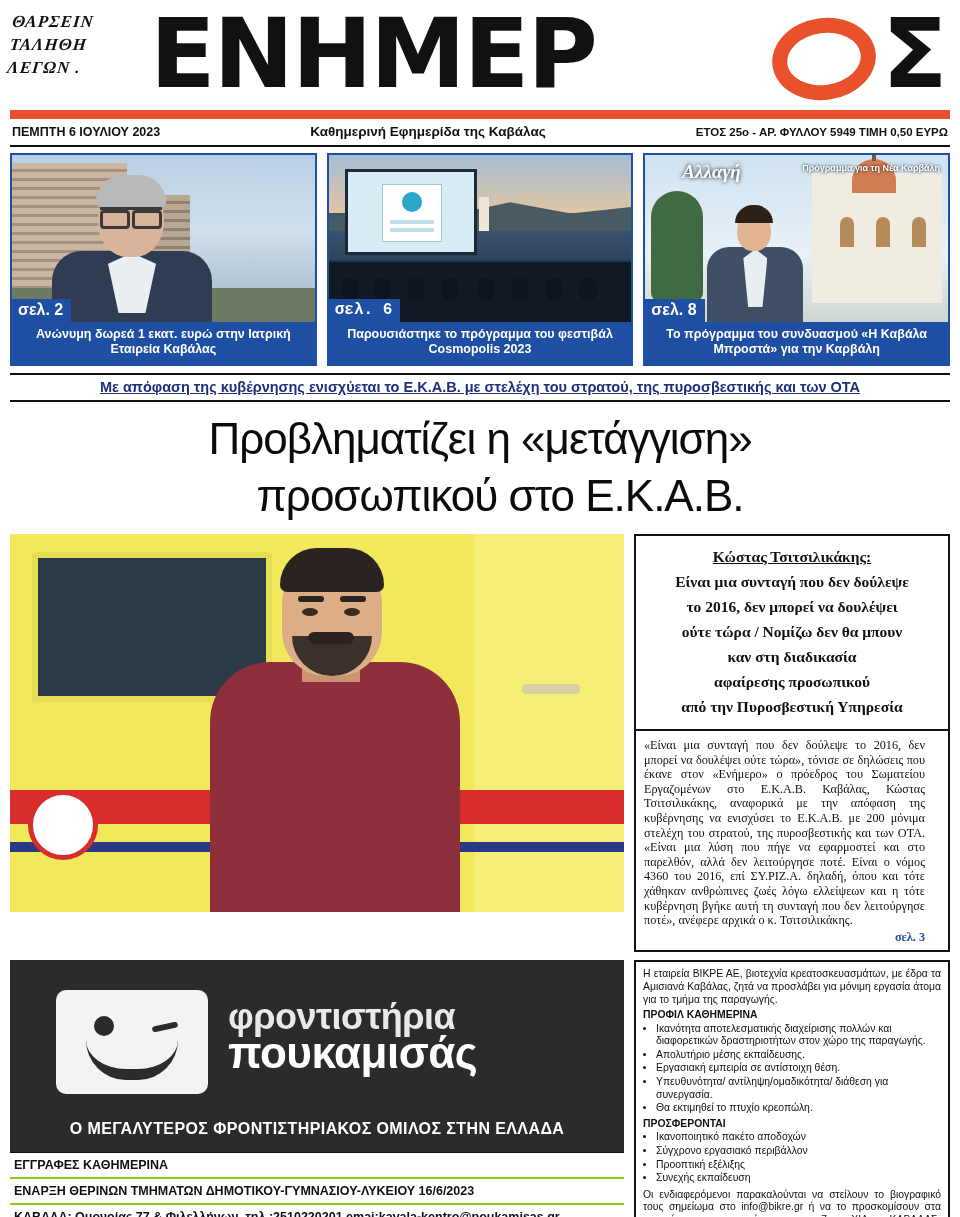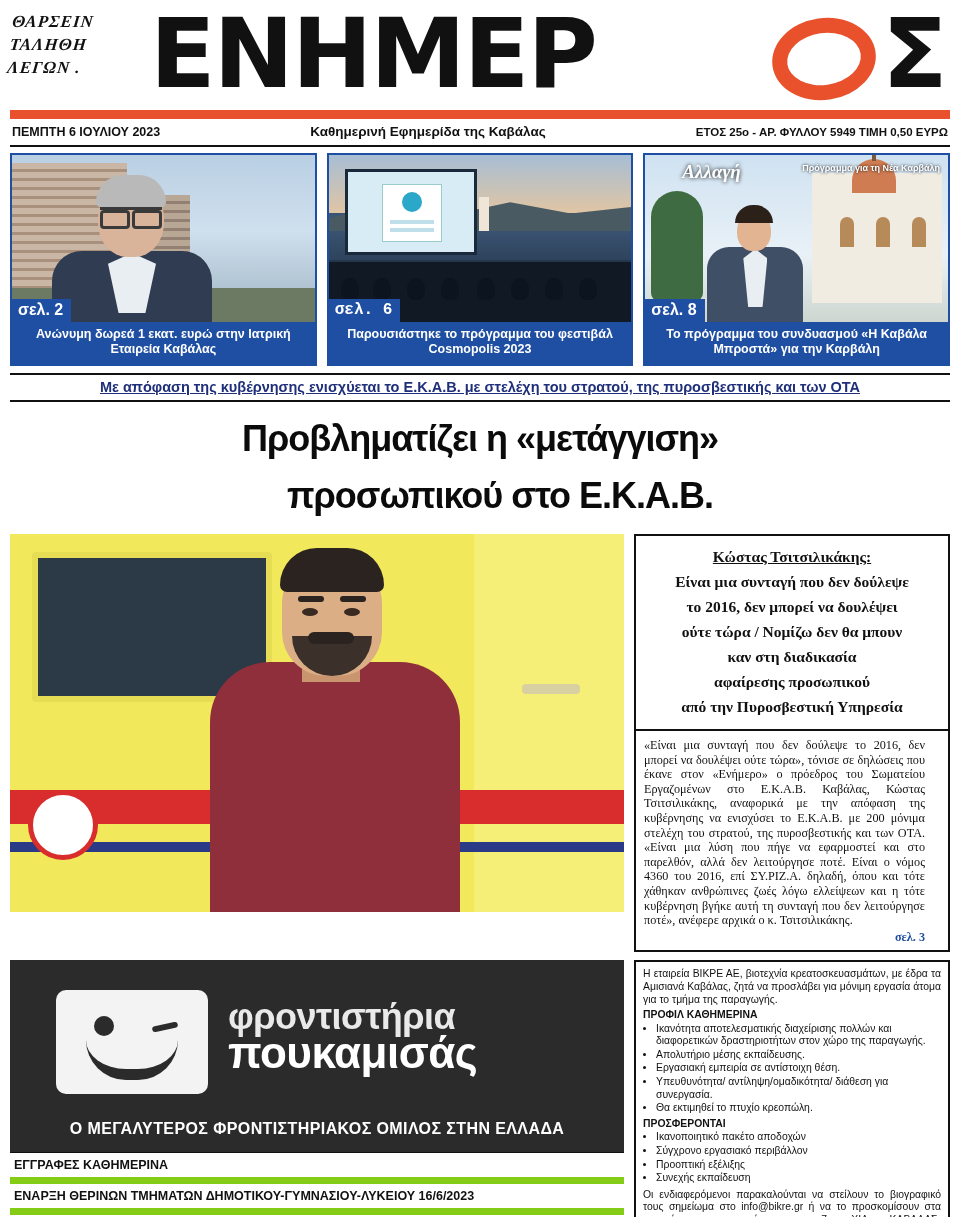--- a/index.html
+++ b/index.html
@@ -200,22 +200,22 @@
     font-size: 14.5px;
     font-weight: bold;
     color: #1f2f7a;
     text-decoration: underline;
   }
 
   
   .headline {
     margin: 8px 10px 0 10px;
     text-align:center;
-    font-weight: bold;
-    font-size: 36px;
+    font-weight: normal;
+    font-size: 44px;
     line-height: 57px;
     color:#0b0b0b;
     letter-spacing: -1px;
   }
   .headline .l2 { padding-left: 40px; }
 
   
   .main {
     display:flex;
     gap: 10px;
@@ -306,21 +306,21 @@
   .ad-dark .txt2 {
     position:absolute; left: 218px; top: 68px;
     color:#ffffff; font-size: 44px; font-weight: bold; letter-spacing:-.5px;
   }
   .ad-dark .txt3 {
     position:absolute; left: 0; right:0; bottom: 14px;
     text-align:center; color:#fff; font-size: 16px; font-weight:bold; letter-spacing: .4px;
   }
   .ad-lines { margin-top: 0; }
   .ad-line {
-    border-bottom: 7px solid #84cc16;
+    border-bottom: 2px solid #84cc16;
     padding: 5px 4px 5px 4px;
     font-size: 12.5px;
     font-weight: bold;
     color:#111;
   }
   .ad-line.first { border-top: 1px solid #111; }
   .ad-line.small { font-size: 12px; font-weight: bold; }
 
   .ad-right {
     flex:1;

